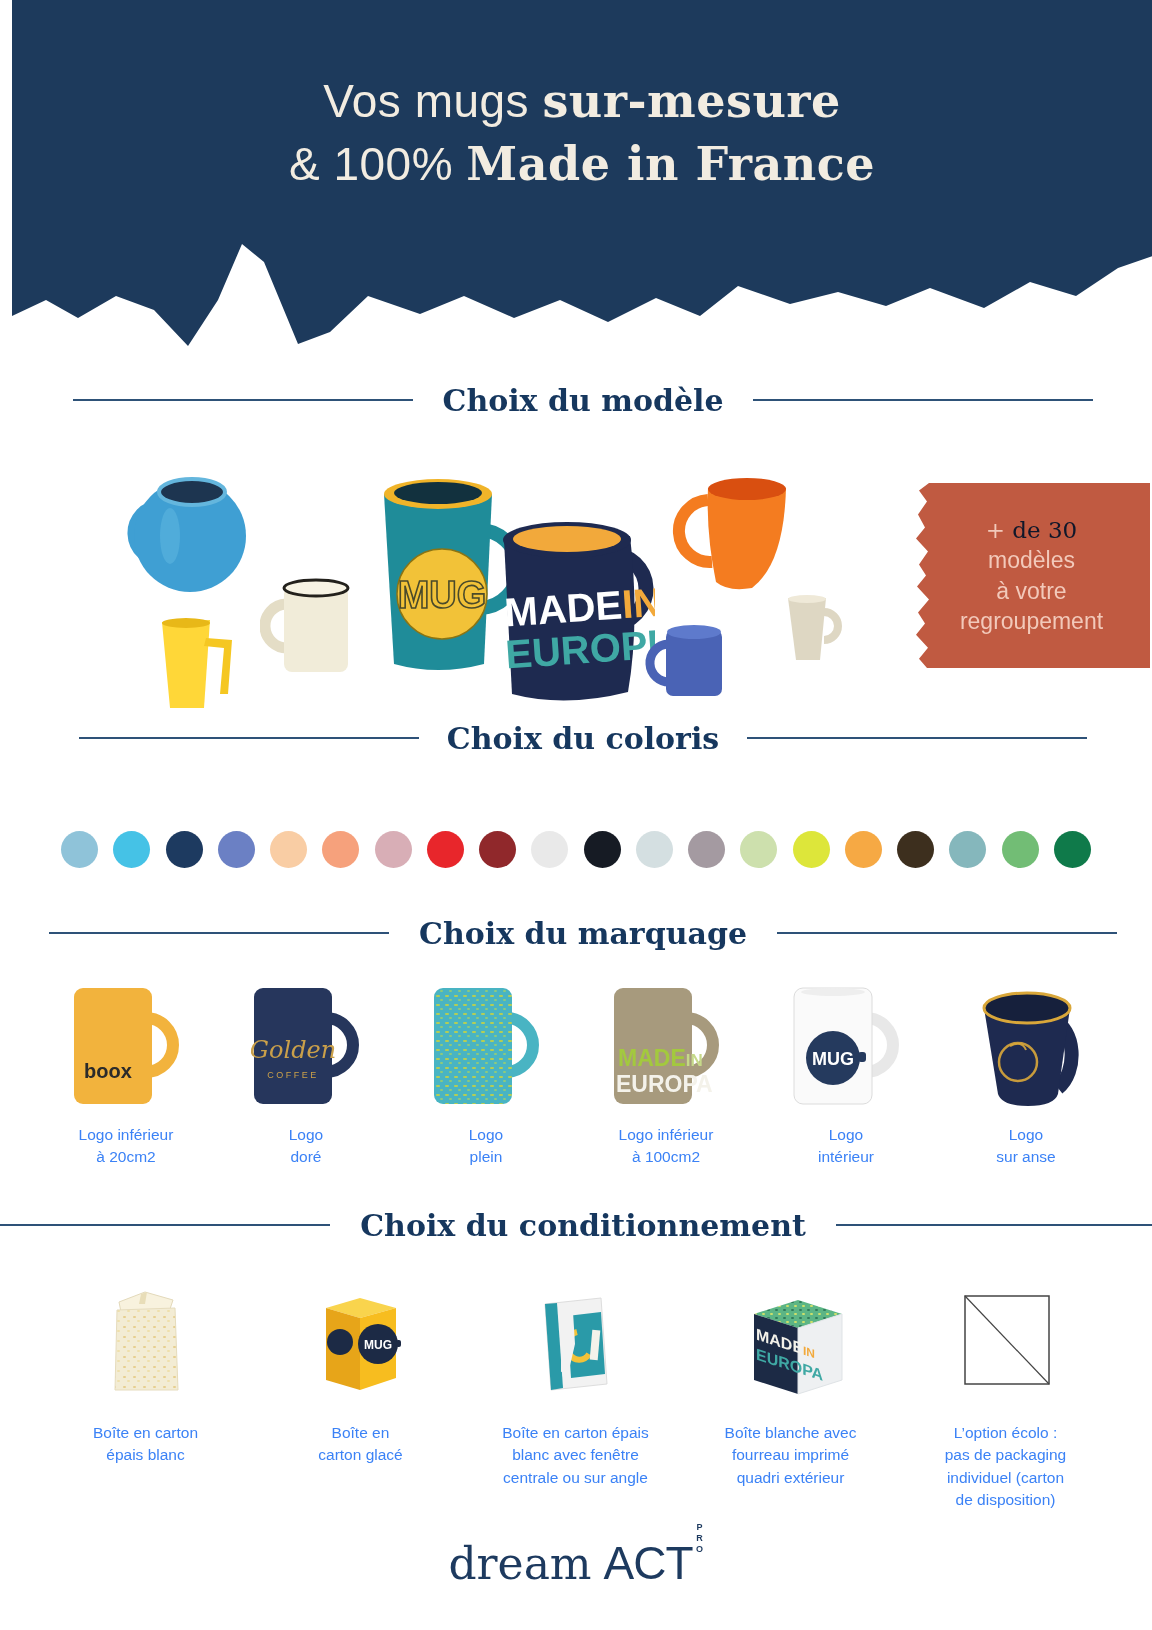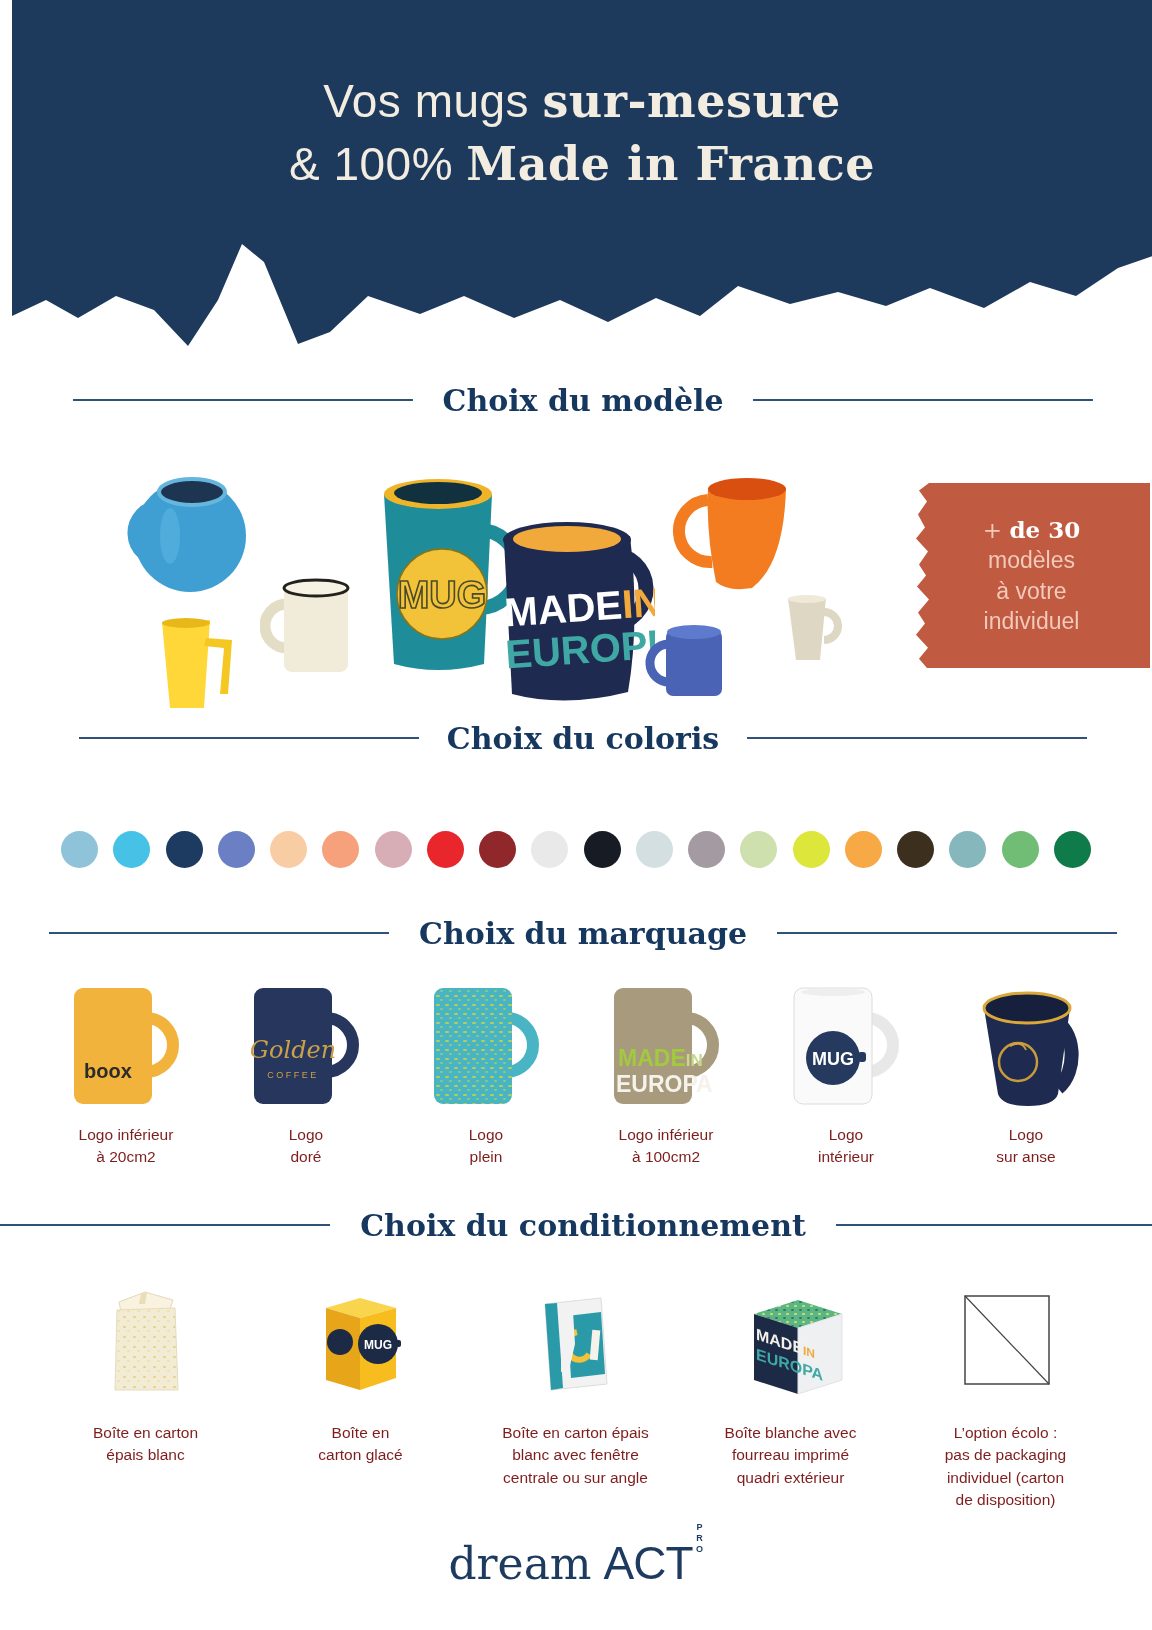--- a/index.html
+++ b/index.html
@@ -29,34 +29,34 @@
   .models-stage{position:absolute;top:0;left:0;width:1152px;height:1630px;pointer-events:none;}
   .models-stage svg{position:absolute;}
 
   
   .badge{position:absolute;top:483px;left:913px;width:237px;height:185px;background:#c05a41;
          clip-path:polygon(16px 0%,100% 0%,100% 100%,14px 100%,6px 95%,15px 89%,3px 82%,12px 76%,
                   5px 70%,16px 63%,4px 56%,13px 50%,6px 44%,15px 37%,3px 30%,12px 24%,5px 17%,14px 10%,6px 4%);
          display:flex;flex-direction:column;align-items:center;justify-content:center;
          color:#f2c9ba;font-size:23px;line-height:1.32;text-align:center;}
   .badge .b-line1{font-family:"DejaVu Serif",serif;}
-  .badge .b-bold{font-weight:700;color:#ffffff;}
+  .badge .b-bold{font-weight:400;color:#0f172a;}
 
   
   .dots-row{position:absolute;top:831px;left:61px;width:1030px;display:flex;
             justify-content:space-between;}
   .dot{width:37px;height:37px;border-radius:50%;flex:0 0 auto;}
 
   
   .items-row{position:absolute;display:flex;}
   .marquage-row{top:984px;left:36px;width:1080px;}
   .marquage-row .col{width:180px;display:flex;flex-direction:column;align-items:center;}
   .condi-row{top:1284px;left:38px;width:1075px;}
   .condi-row .col{width:215px;display:flex;flex-direction:column;align-items:center;}
-  .col-label{margin-top:16px;font-size:15.5px;line-height:1.45;color:#7f1d1d;
+  .col-label{margin-top:16px;font-size:15.5px;line-height:1.45;color:#3b82f6;
              text-align:center;white-space:pre-line;}
   .condi-row .col-label{margin-top:26px;}
 
   
   .footer-logo{position:absolute;top:1536px;left:0;width:100%;display:flex;
                justify-content:center;align-items:baseline;color:#1d3a5f;}
   .brand-serif{font-family:"DejaVu Serif",serif;font-size:44px;}
   .brand-bold{font-family:"Liberation Sans",sans-serif;font-weight:400;font-size:46px;
               letter-spacing:-1px;margin-left:12px;}
   .brand-sub{display:inline-block;writing-mode:vertical-rl;text-orientation:upright;
@@ -178,21 +178,21 @@
     <svg style="top:594px;left:780px" width="70" height="70" viewBox="0 0 70 70">
       <path d="M44,18 a14,14 0 1,1 0,28" fill="none" stroke="#ded7c3" stroke-width="8"></path>
       <polygon points="8,4 46,4 40,66 16,66" fill="#ded7c3"></polygon>
       <ellipse cx="27" cy="5" rx="19" ry="4" fill="#efe9d8"></ellipse>
     </svg>
 
     <div class="badge">
       <div class="b-line1"><span>+ </span><span class="b-bold">de 30</span></div>
       <div>modèles</div>
       <div>à votre</div>
-      <div>individuel</div>
+      <div>regroupement</div>
     </div>
   </div>
 
   <div class="dots-row">
       <span class="dot" style="background: rgb(143, 195, 217);"></span>
       <span class="dot" style="background: rgb(69, 194, 230);"></span>
       <span class="dot" style="background: rgb(29, 58, 96);"></span>
       <span class="dot" style="background: rgb(107, 128, 196);"></span>
       <span class="dot" style="background: rgb(249, 205, 164);"></span>
       <span class="dot" style="background: rgb(246, 161, 124);"></span>

